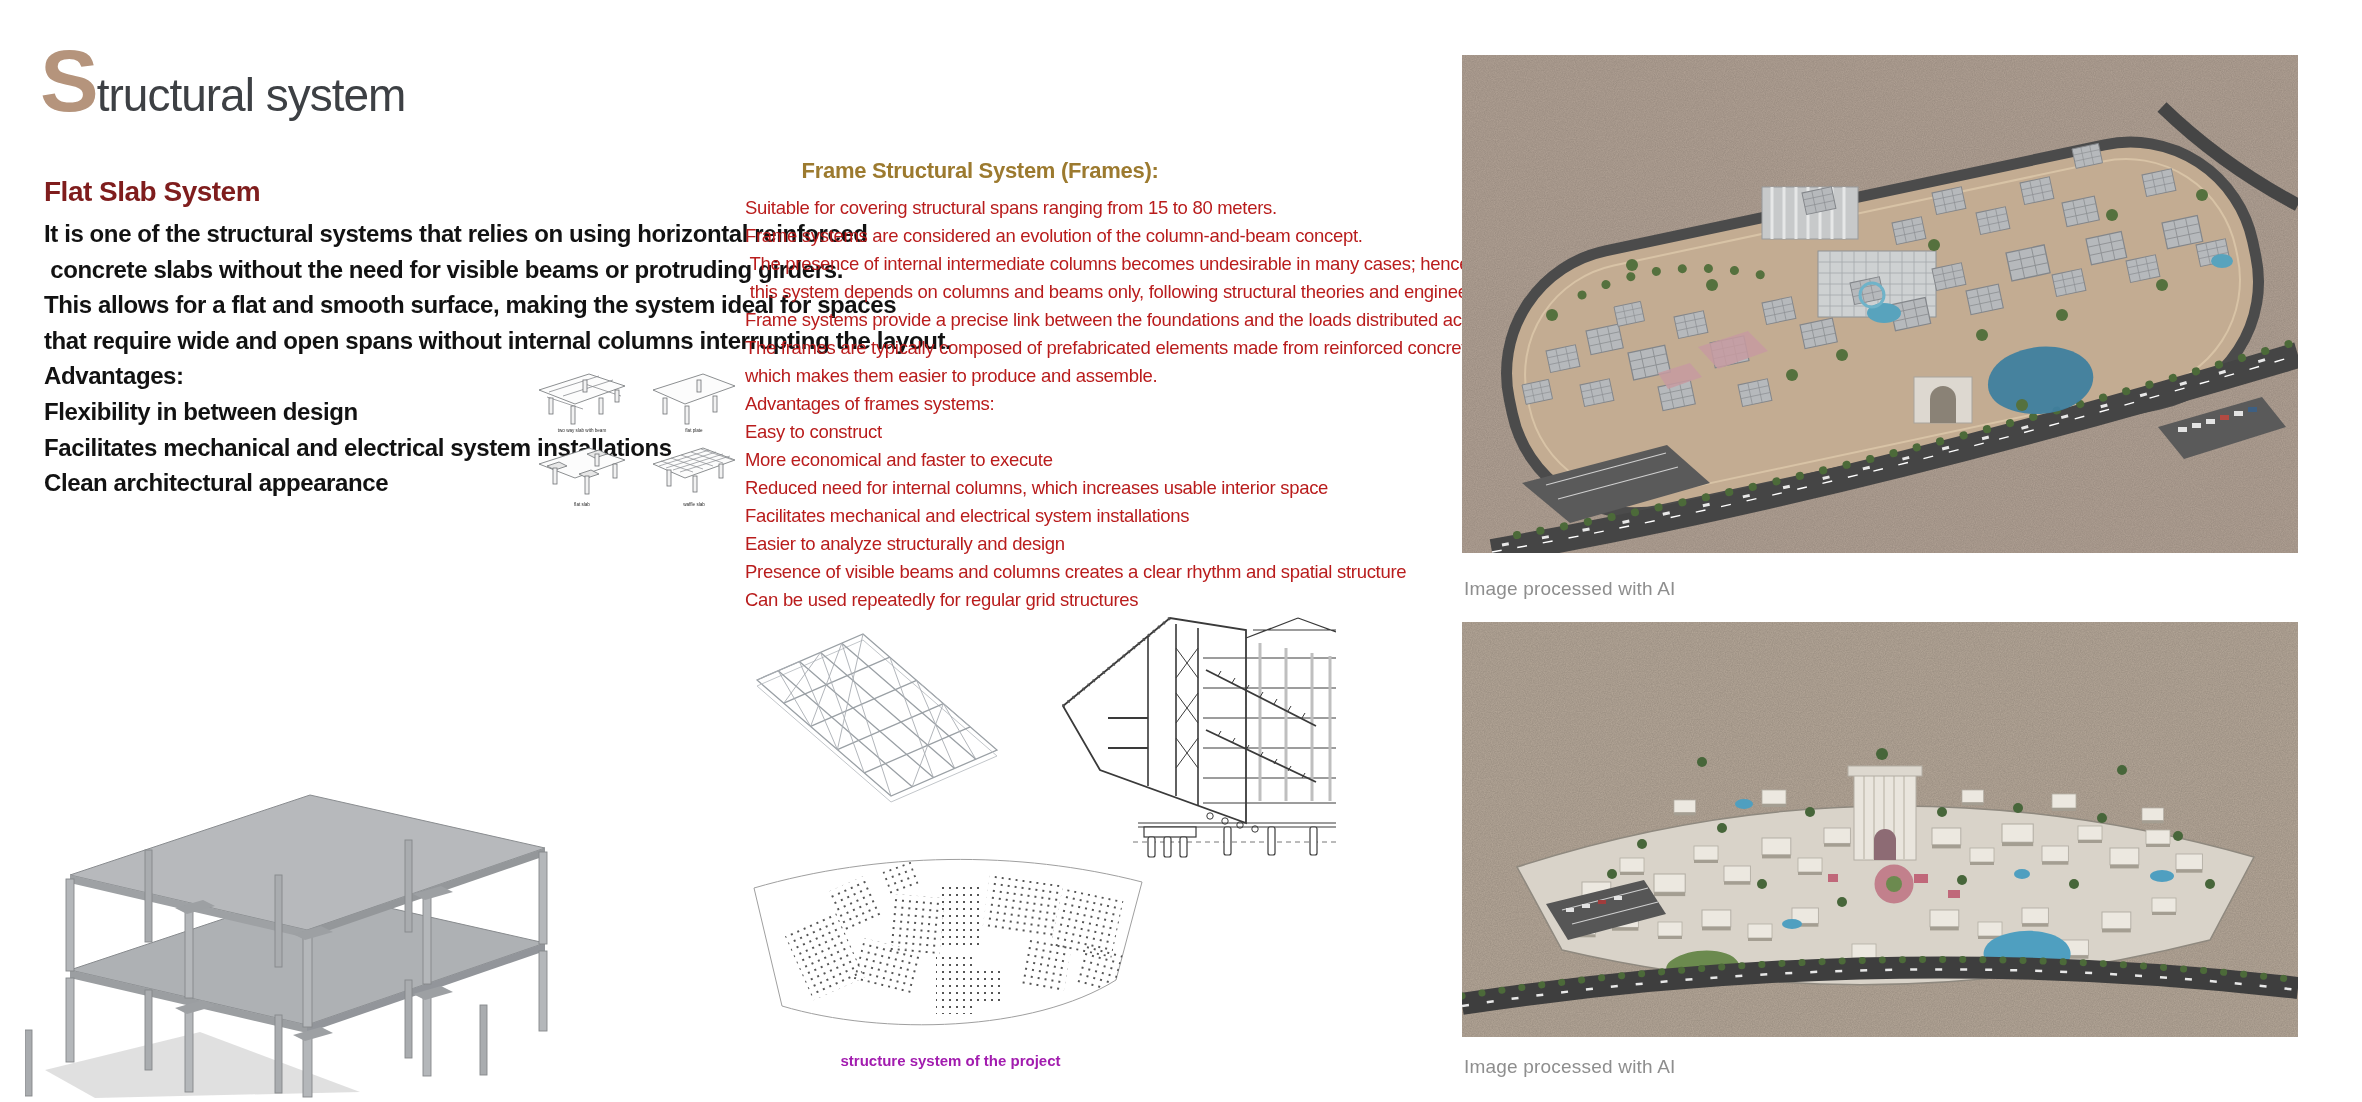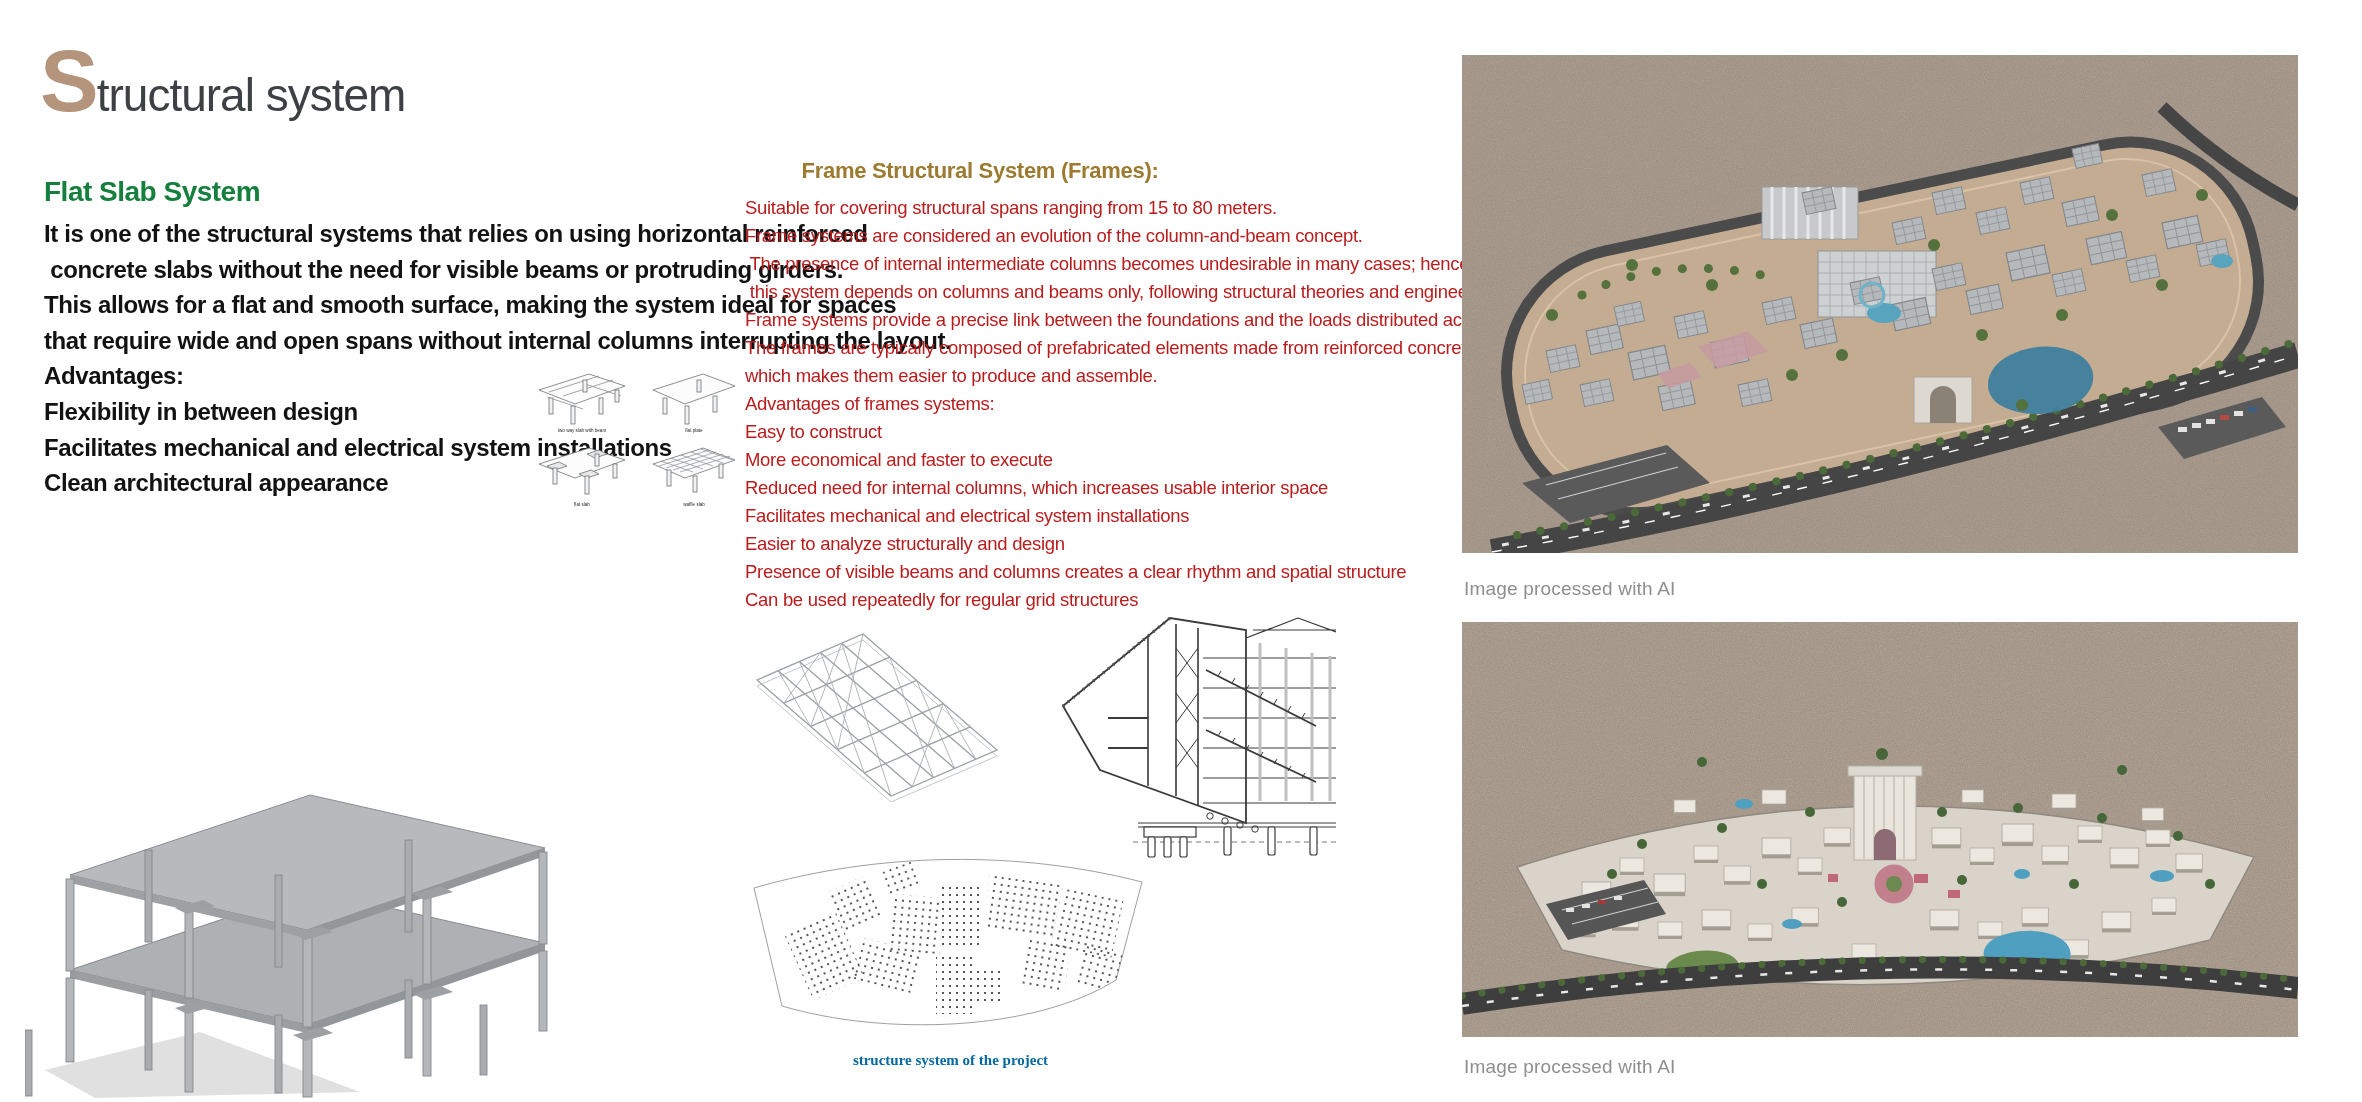--- a/index.html
+++ b/index.html
@@ -7,27 +7,27 @@
     width:2362px;height:1102px;position:relative;background:#ffffff;
     font-family:"Liberation Sans",sans-serif;overflow:hidden;color:#141414;
   }
   .abs{position:absolute;}
   
   .page-title{left:40px;top:8px;white-space:nowrap;margin-top:29px;}
   .title-initial{font-size:88px;line-height:88px;font-weight:700;color:#b5947c;letter-spacing:-2px;}
   .title-rest{font-size:46px;font-weight:400;color:#3d4044;letter-spacing:-1px;}
   
   .left-col{left:44px;top:176px;width:700px;}
-  .gold-h{color:#15803d;font-weight:700;font-size:28px;letter-spacing:-0.5px;margin:0 0 8px 0;}
+  .gold-h{color:#7f1d1d;font-weight:700;font-size:28px;letter-spacing:-0.5px;margin:0 0 8px 0;}
   .body-lg div{font-size:24px;font-weight:700;letter-spacing:-0.4px;line-height:35.6px;color:#121212;white-space:pre;}
   
   .mid-col{left:745px;top:158px;width:745px;}
   .mid-h{color:#9c7a2f;font-weight:700;font-size:22px;letter-spacing:-0.3px;width:470px;text-align:center;margin:0 0 10px 0;}
   .body-md div{font-size:18.5px;font-weight:400;letter-spacing:-0.3px;line-height:28px;color:#b91c1c;white-space:pre;}
-  .plan-caption{left:738px;top:1052px;width:425px;text-align:center;font-size:15px;font-weight:700;color:#0369a1;font-family:Liberation Serif, serif;}
+  .plan-caption{left:738px;top:1052px;width:425px;text-align:center;font-size:15px;font-weight:700;color:#a21caf;}
   .ai-caption{font-size:19px;color:#8e8e8e;font-weight:400;letter-spacing:0.2px;}
   figure{margin:0;}
   svg{display:block;}
 </style>
 </head>
 <body>
 
 <div class="abs page-title">
   <span class="title-initial">S</span><span class="title-rest">tructural system</span>
 </div>

